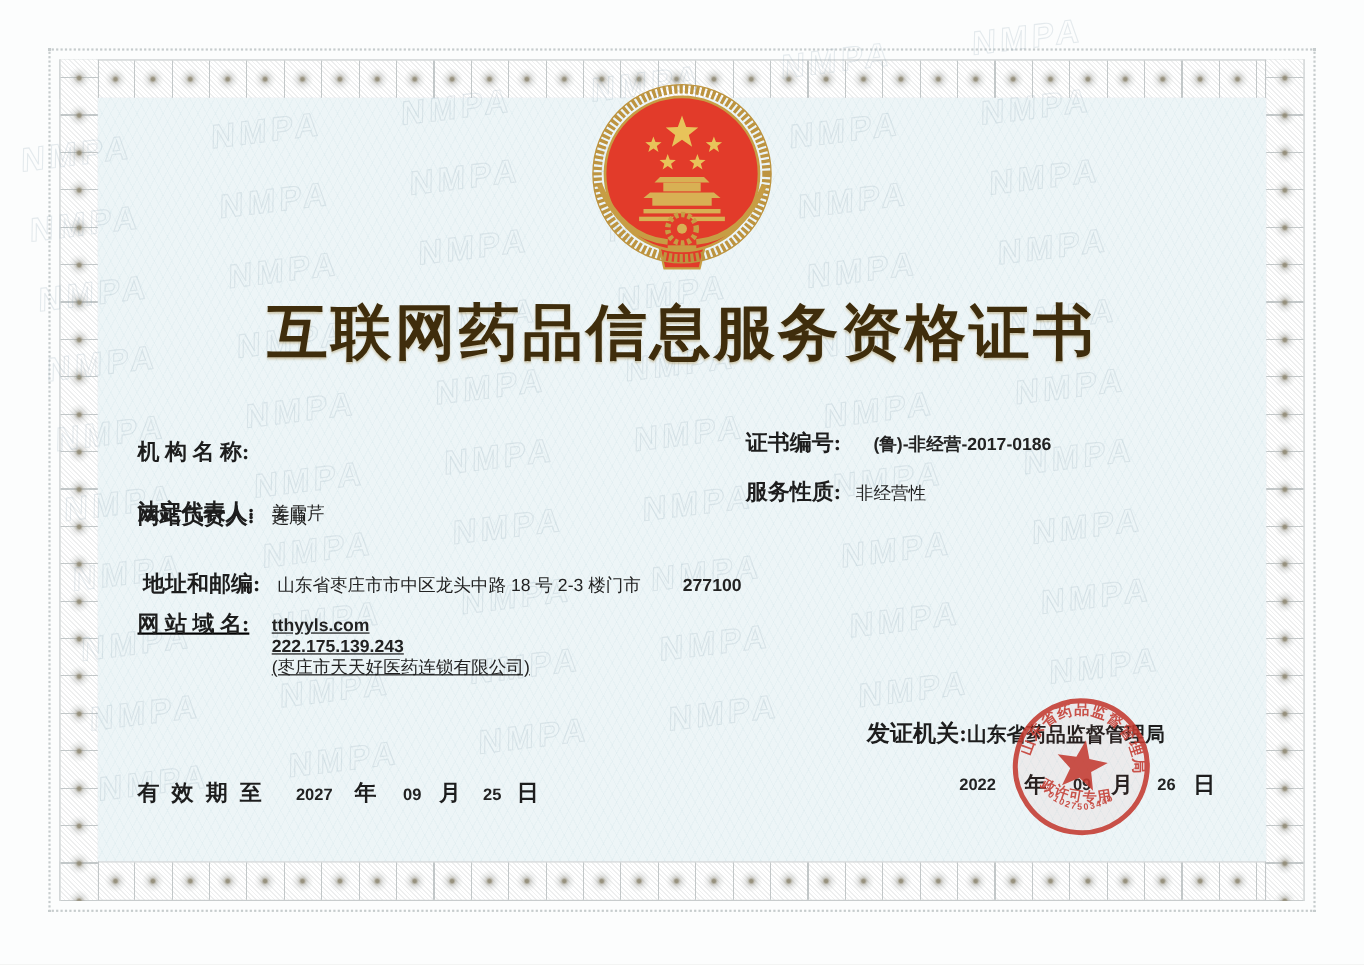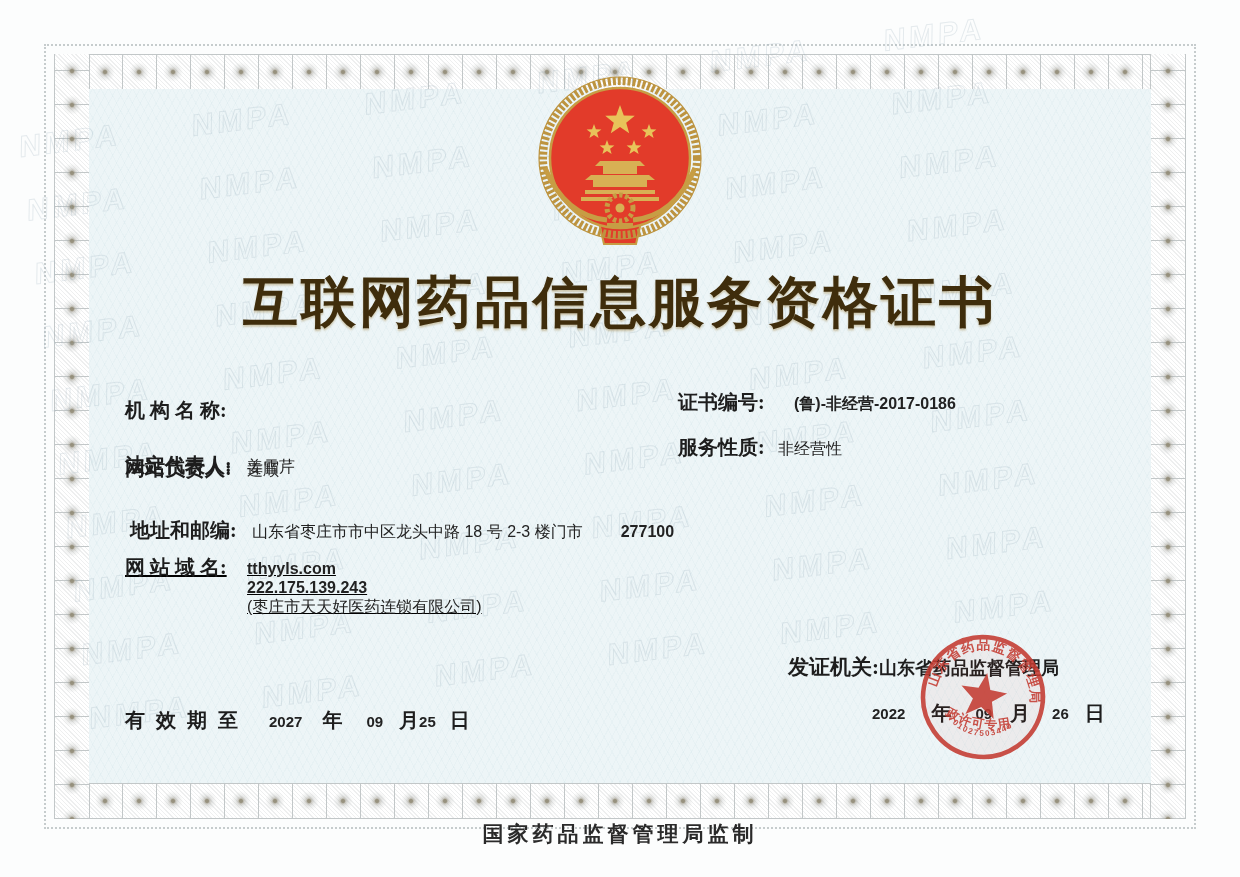--- a/index.html
+++ b/index.html
@@ -219,21 +219,21 @@
       <span class="dateno" style="margin-left:22px;">26</span>
       <span class="datechar" style="margin-left:16px;">日</span>
     </div>
 
     <div class="row" style="left:125px;top:707px;">
       <span class="lbl" style="letter-spacing:3px;">有 效 期 至</span>
       <span class="dateno" style="margin-left:28px;">2027</span>
       <span class="datechar" style="margin-left:20px;">年</span>
       <span class="dateno" style="margin-left:24px;">09</span>
       <span class="datechar" style="margin-left:16px;">月</span>
-      <span class="dateno" style="">25</span>
+      <span class="dateno" style="margin-left:20px;">25</span>
       <span class="datechar" style="margin-left:14px;">日</span>
     </div>
 
     <svg class="seal" width="128" height="128" viewBox="0 0 126 126">
       <defs>
         <path id="sealTopArc" d="M22.3,86.5 A47,47 0 1 1 103.7,86.5" fill="none"></path>
         <path id="sealMidArc" d="M25,84 A80,80 0 0 0 101,84" fill="none"></path>
         <path id="sealNumArc" d="M23,78 A46,46 0 0 0 103,78" fill="none"></path>
       </defs>
       <circle cx="63" cy="63" r="59" fill="rgba(215,80,70,0.07)" stroke="#c43a30" stroke-width="4.5"></circle>
@@ -244,14 +244,13 @@
       <text fill="#c43a30" font-size="12.5" letter-spacing="1">
         <textPath href="#sealMidArc" startOffset="50%" text-anchor="middle">行政许可专用章</textPath>
       </text>
       <text fill="#c43a30" font-size="8" letter-spacing="1.5" font-family="Liberation Sans, sans-serif">
         <textPath href="#sealNumArc" startOffset="50%" text-anchor="middle">3701027503440</textPath>
       </text>
     </svg>
 
   </div>
 
-  <div class="footer">国家药品监督管理局监制</div>
 </div>
 
 </body></html>

